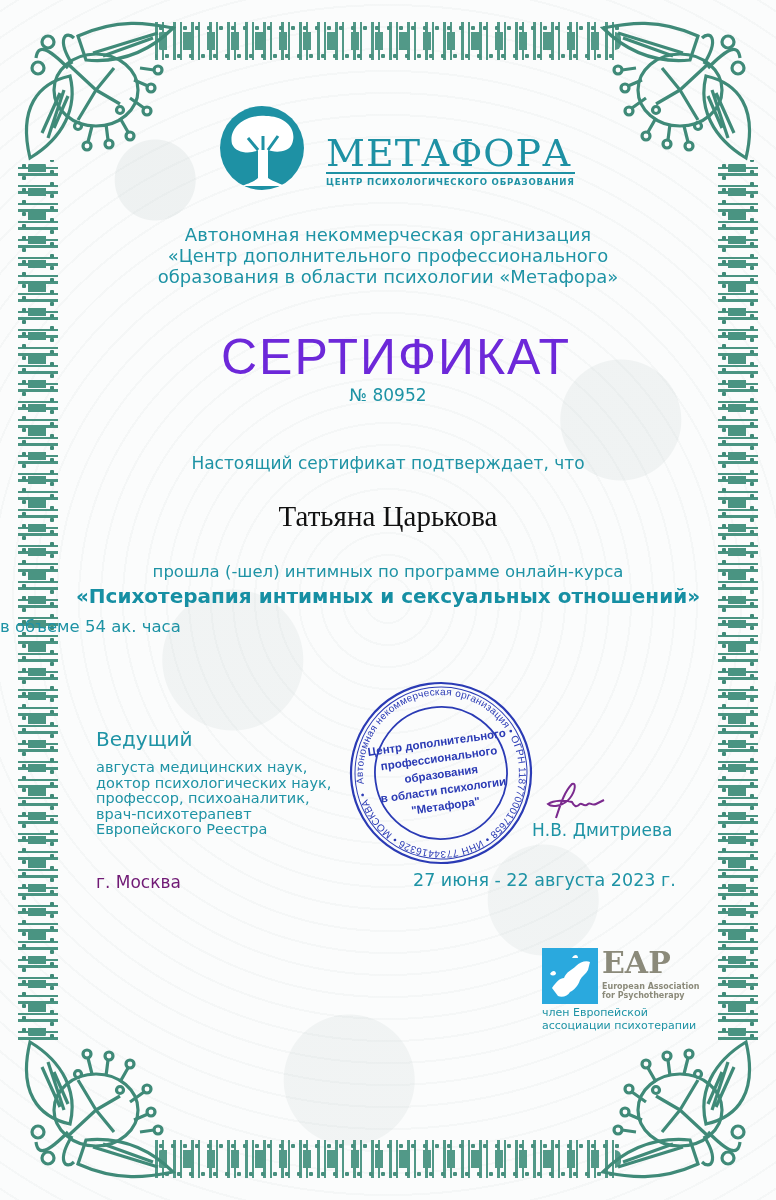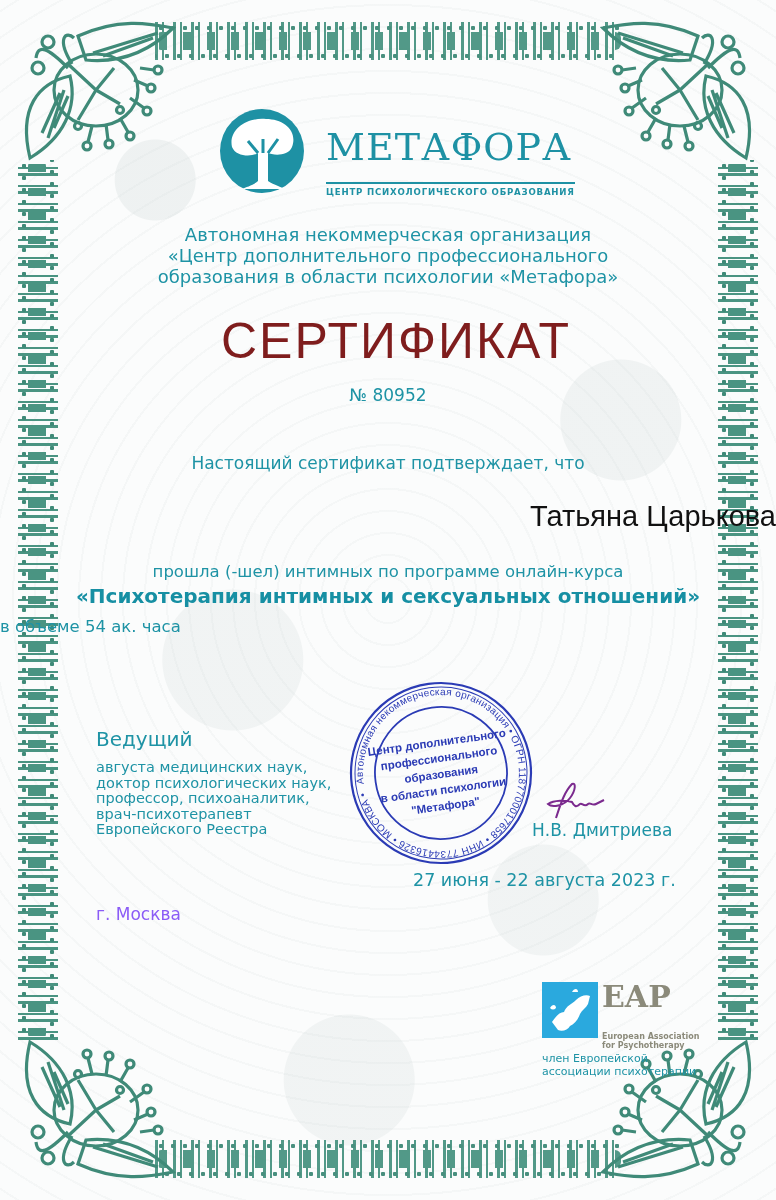--- a/index.html
+++ b/index.html
@@ -55,50 +55,50 @@
   .c-tr { right: 8px; top: 8px; transform: scaleX(-1); }
   .c-bl { left: 8px; bottom: 8px; transform: scaleY(-1); }
   .c-br { right: 8px; bottom: 8px; transform: scale(-1,-1); }
 
   .content { position: absolute; inset: 0; color: #1a8fa1; }
   .logo { position: absolute; left: 218px; top: 104px; display: flex; align-items: center; }
   .logo-tree { width: 88px; height: 88px; }
   .brand { margin-left: 20px; margin-top: 24px; }
   .brand-name {
     font-family: "DejaVu Serif", serif; font-size: 38px; letter-spacing: 1px;
-    color: #1e91a4; line-height: 38px; padding-bottom: 16px; border-bottom: 2px solid #1e91a4;
+    color: #1e91a4; line-height: 38px; padding-bottom: 0; border-bottom: 2px solid #1e91a4;
   }
   .brand-sub { font-size: 8.6px; letter-spacing: 0.8px; color: #1e91a4; font-weight: bold; margin-top: 3px; }
 
   .org { position: absolute; left: 0; right: 0; top: 224px; text-align: center;
     font-size: 18px; line-height: 21px; color: #1e93a5; }
-  .cert-title { position: absolute; left: 0; right: 0; top: 312px; text-align: center;
-    font-size: 50px; letter-spacing: 2px; color: #7f1d1d; font-family: "Liberation Sans", sans-serif; margin-left: 16px; }
+  .cert-title { position: absolute; left: 0; right: 0; top: 328px; text-align: center;
+    font-size: 50px; letter-spacing: 2px; color: #6d28d9; font-family: "Liberation Sans", sans-serif; margin-left: 16px; }
   .cert-no { position: absolute; left: 0; right: 0; top: 385px; text-align: center; font-size: 17px; color: #1e93a5; }
   .confirms { position: absolute; left: 0; right: 0; top: 453px; text-align: center; font-size: 17px; color: #1e93a5; }
-  .name { position: absolute; left: 0; right: 0; top: 500px; text-align: right; font-size: 29px; color: #111; font-family: Liberation Sans, sans-serif; }
+  .name { position: absolute; left: 0; right: 0; top: 500px; text-align: center; font-size: 29px; color: #111; font-family: Liberation Serif, serif; }
   .passed { position: absolute; left: 0; right: 0; top: 562px; text-align: center; font-size: 16.5px; color: #1e93a5; }
   .course { position: absolute; left: 0; right: 0; top: 584px; text-align: center; font-size: 20px; font-weight: bold; color: #168fa3; }
   .hours { position: absolute; left: 0; right: 0; top: 617px; text-align: left; font-size: 16.5px; color: #1e93a5; }
 
   .lead-title { position: absolute; left: 96px; top: 727px; font-size: 20px; color: #1e93a5; }
   .lead-desc { position: absolute; left: 96px; top: 760px; font-size: 14.5px; line-height: 15.5px; color: #1e93a5; }
-  .city { position: absolute; left: 96px; top: 872px; font-size: 17px; color: #8b5cf6; margin-top: 32px; }
+  .city { position: absolute; left: 96px; top: 872px; font-size: 17px; color: #701a75; }
   .stamp { position: absolute; left: 348px; top: 680px; width: 186px; height: 186px; transform: rotate(-8deg); }
   .signature { position: absolute; left: 542px; top: 778px; width: 64px; height: 44px; }
   .signer { position: absolute; left: 532px; top: 820px; font-size: 17px; color: #1e93a5; }
   .dates { position: absolute; left: 413px; top: 870px; font-size: 17.5px; color: #1e93a5; }
 
   .license { position: absolute; left: 96px; top: 958px; font-size: 12.5px; line-height: 15.3px; color: #1e93a5; }
-  .eap { position: absolute; left: 542px; top: 982px; }
+  .eap { position: absolute; left: 542px; top: 948px; }
   .eap-row { display: flex; align-items: flex-start; }
   .eap-map { width: 56px; height: 56px; background: #2aa9de; position: relative; }
   .eap-text { margin-left: 4px; color: #8b8878; }
   .eap-big { font-family: "DejaVu Serif", serif; font-size: 30px; line-height: 30px; font-weight: bold; color: #8b8a7a; }
-  .eap-small { font-size: 8px; line-height: 9px; font-weight: bold; color: #8b8a7a; margin-top: 20px; }
+  .eap-small { font-size: 8px; line-height: 9px; font-weight: bold; color: #8b8a7a; margin-top: 4px; }
   .eap-member { font-size: 11px; line-height: 13px; color: #1e93a5; margin-top: 2px; }
 </style>
 </head>
 <body>
 
 <div class="bg-pattern"></div>
 
 <div class="band band-top band-h"></div>
 <div class="band band-bottom band-h"></div>
 <div class="band band-left band-v"></div>

